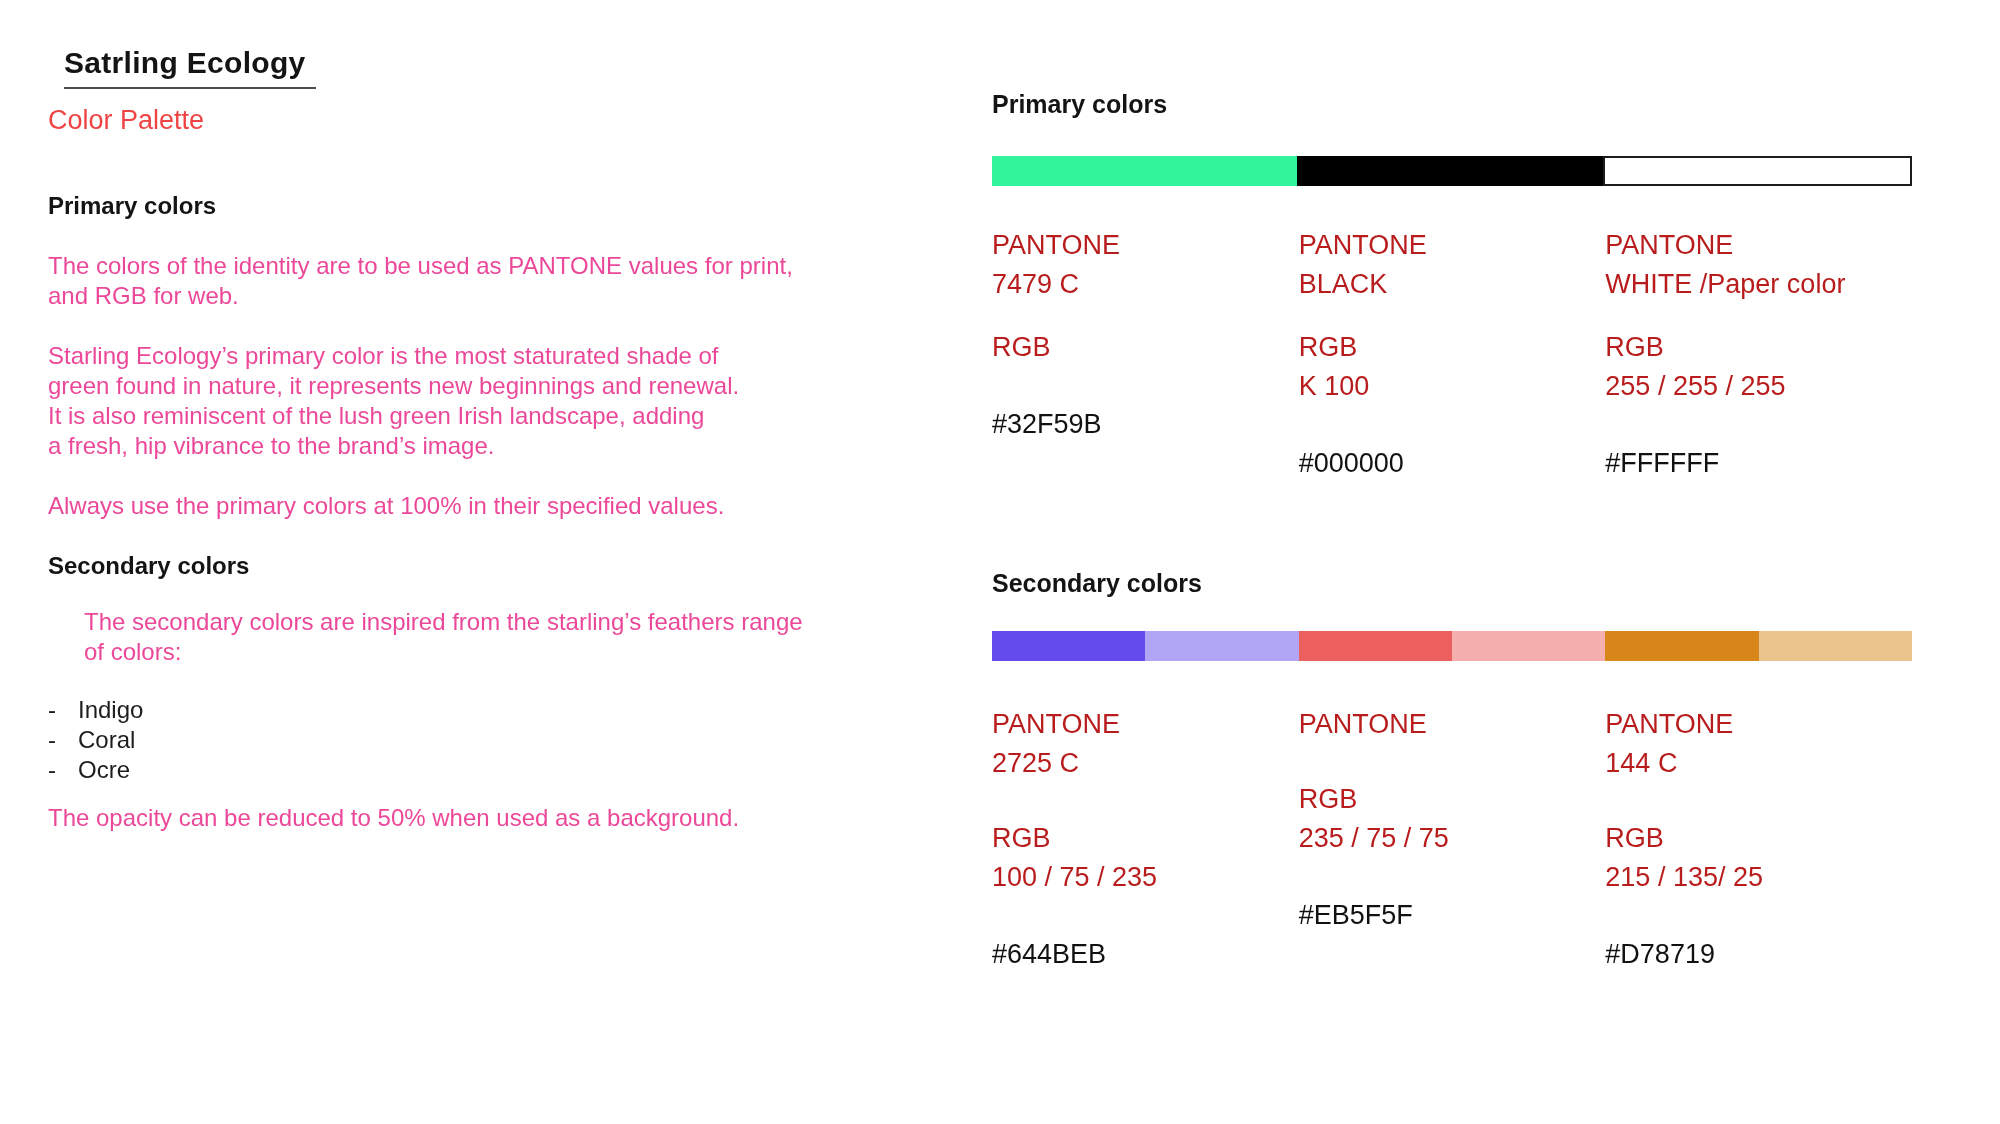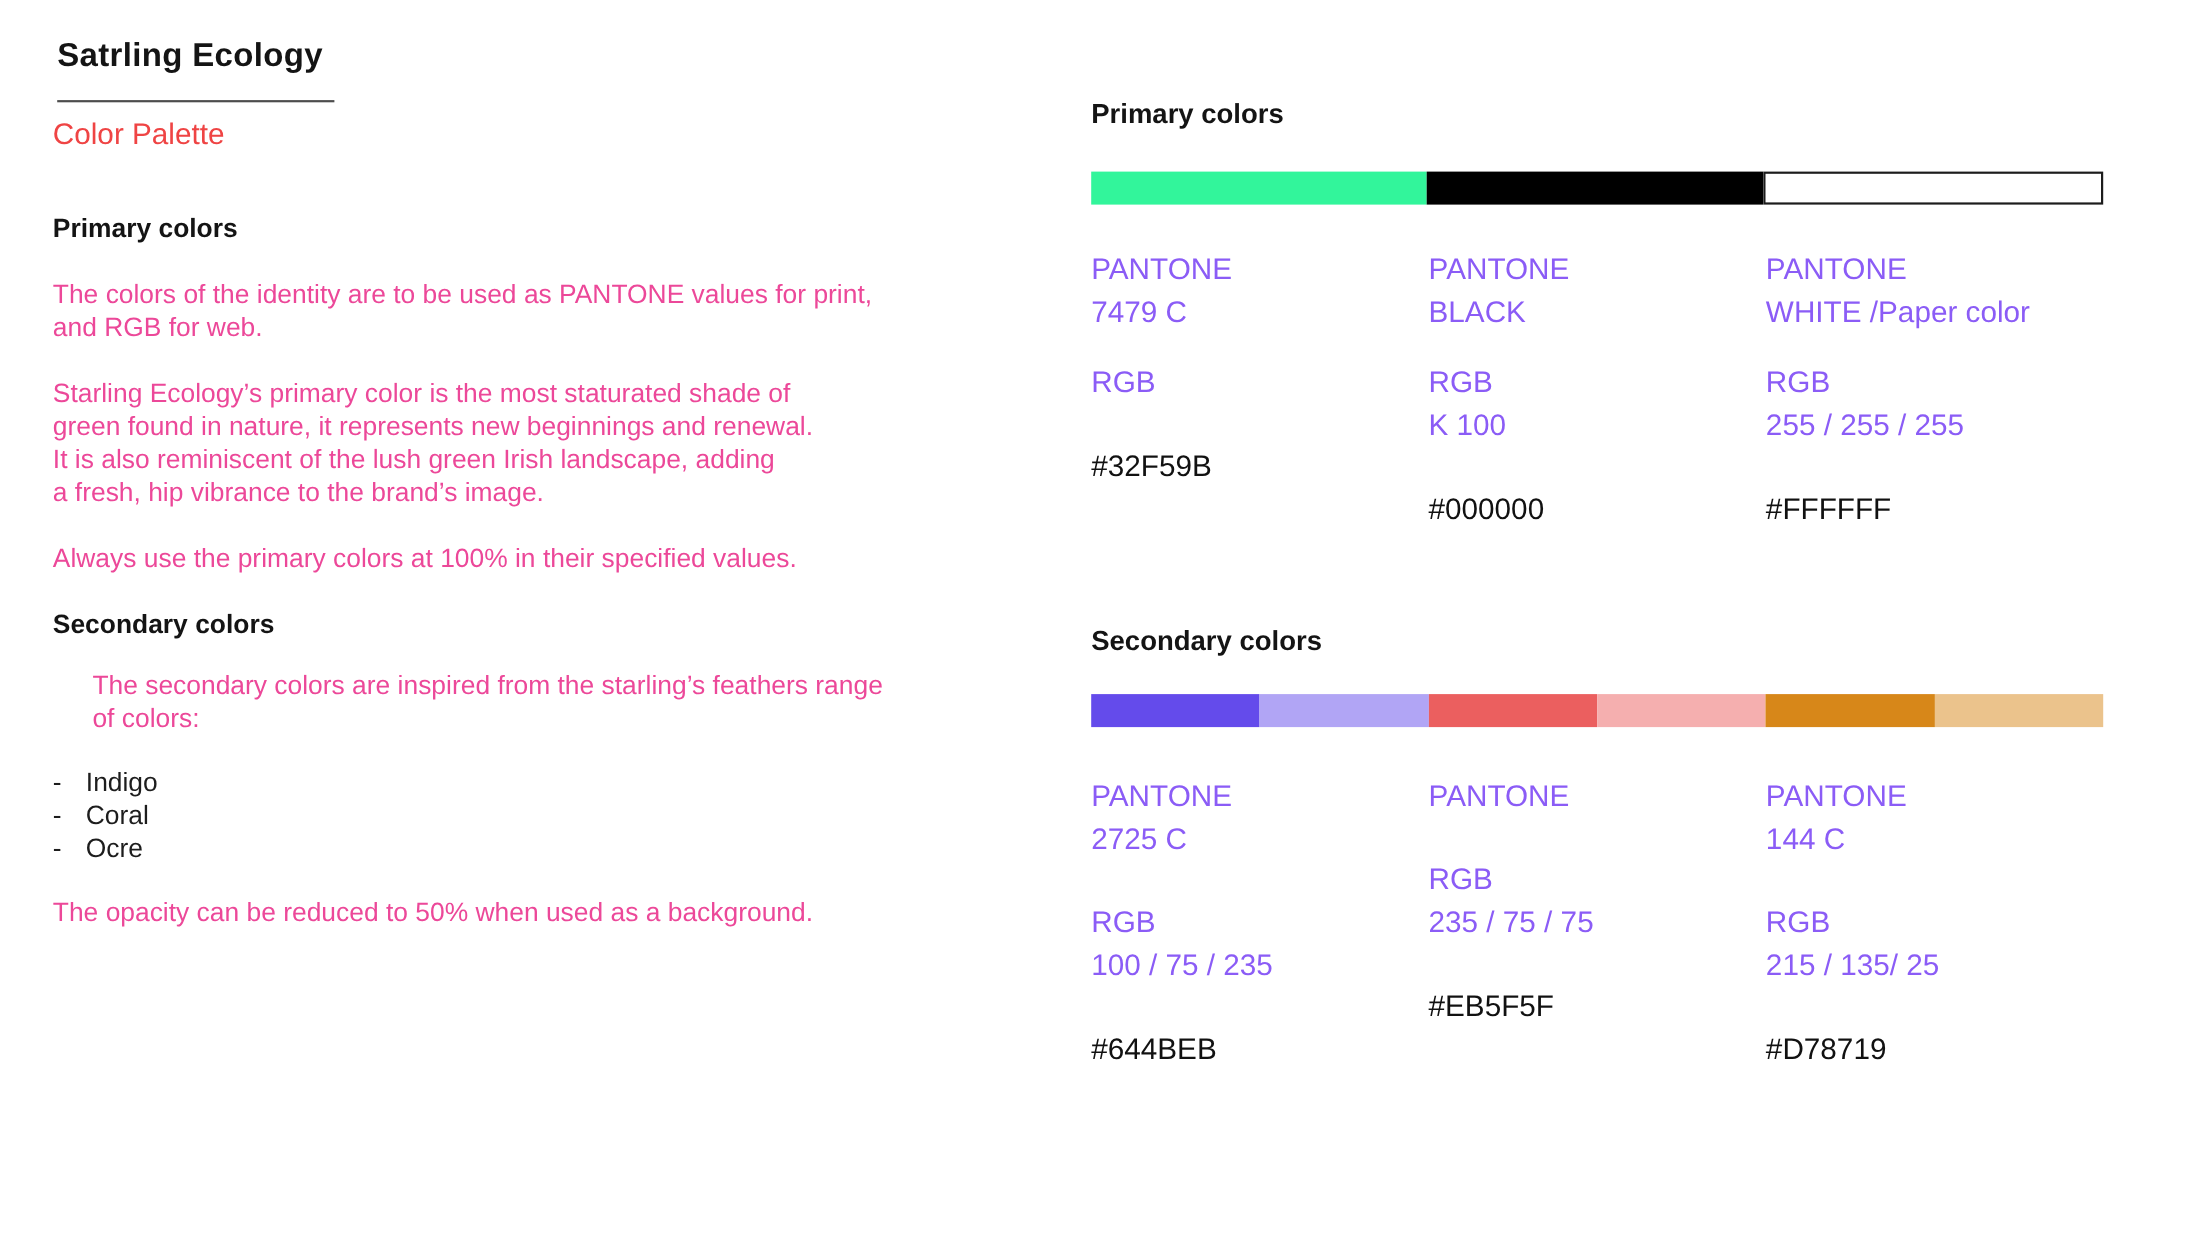--- a/index.html
+++ b/index.html
@@ -17,22 +17,22 @@
   
   .left-col {
     position: absolute;
     left: 48px;
     top: 30px;
     width: 840px;
   }
   .page-title {
     display: block;
     width: fit-content;
-    margin: 4px;
-    padding: 0 10px 23px 0;
+    margin: 16px;
+    padding: 0 10px 7px 0;
     font-size: 30px;
     font-weight: 600;
     letter-spacing: 0.3px;
     color: #141414;
     border-bottom: 2px solid #4d4d4d;
   }
   .page-subtitle {
     margin-top: 14px;
     font-size: 27px;
     font-weight: 400;
@@ -97,21 +97,21 @@
   .entries {
     display: grid;
     grid-template-columns: repeat(3, 1fr);
   }
   .section-primary .entries { margin-top: 40px; }
   .section-secondary .entries { margin-top: 44px; }
   .entry-line {
     font-size: 27px;
     font-weight: 400;
     line-height: 39px;
-    color: #8b5cf6;
+    color: #b91c1c;
   }
   .section-primary .rgb-label-line { margin-top: 24px; }
   .section-secondary .rgb-label-line { margin-top: 36px; }
   .hex-line {
     margin-top: 38px;
     font-size: 27px;
     font-weight: 500;
     line-height: 39px;
     color: #111111;
   }
@@ -149,21 +149,21 @@
       <li class="bullet-item">
         <span class="bullet-dash">-</span>
         <span>Coral</span>
       </li>
       <li class="bullet-item">
         <span class="bullet-dash">-</span>
         <span>Ocre</span>
       </li>
     </ul>
 
-    <p class="body-par" style="margin-top:28px">The opacity can be reduced to 50% when used as a background.</p>
+    <p class="body-par" style="margin-top:18px">The opacity can be reduced to 50% when used as a background.</p>
   </div>
 
   <div class="right-col">
 
     <section class="section-primary">
       <h3 class="section-heading">Primary colors</h3>
 
       <div class="swatch-bar primary">
         <div class="swatch" style="background: rgb(50, 245, 155);"></div>
         <div class="swatch" style="background: rgb(0, 0, 0);"></div>

